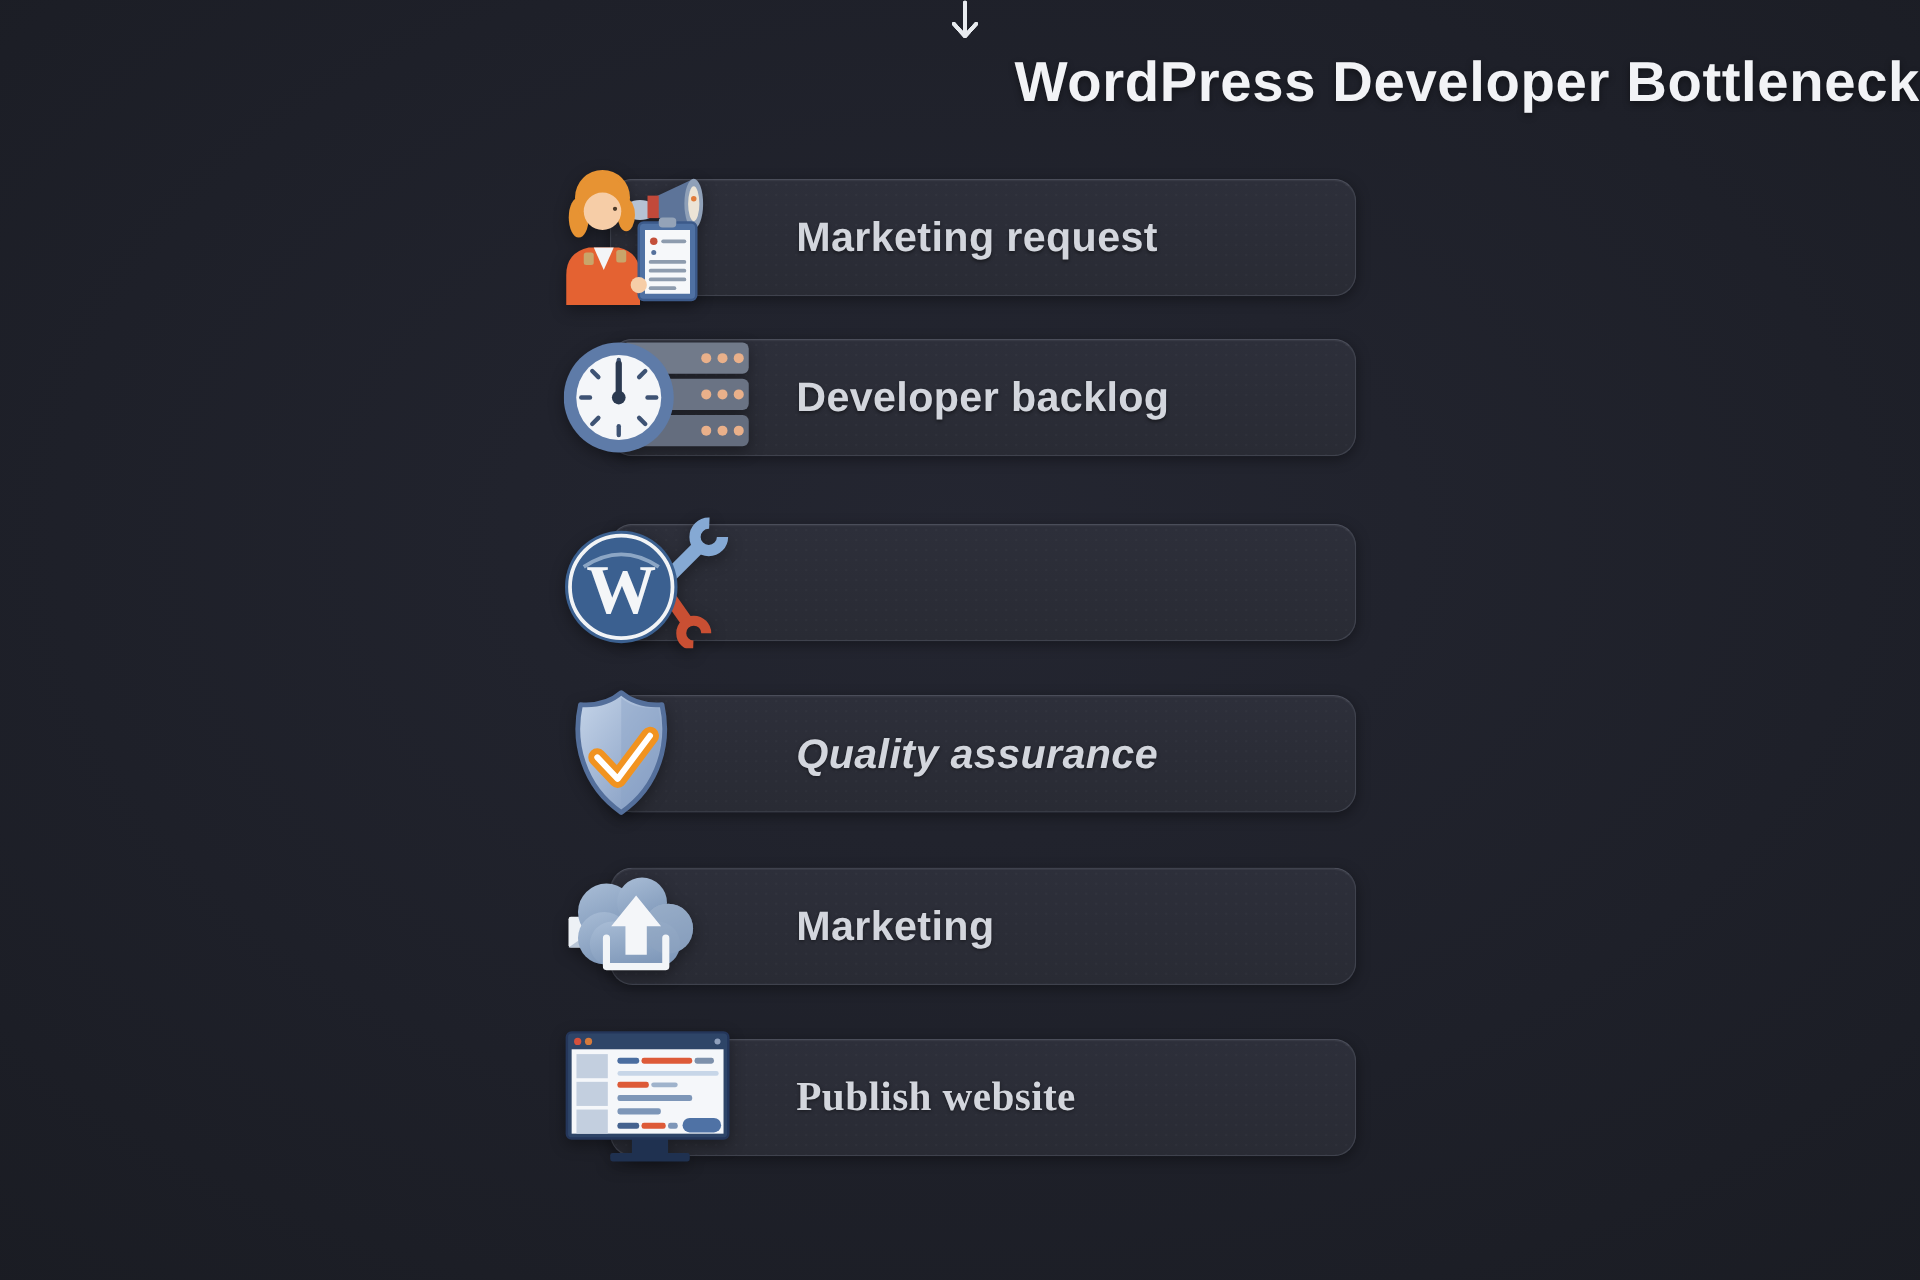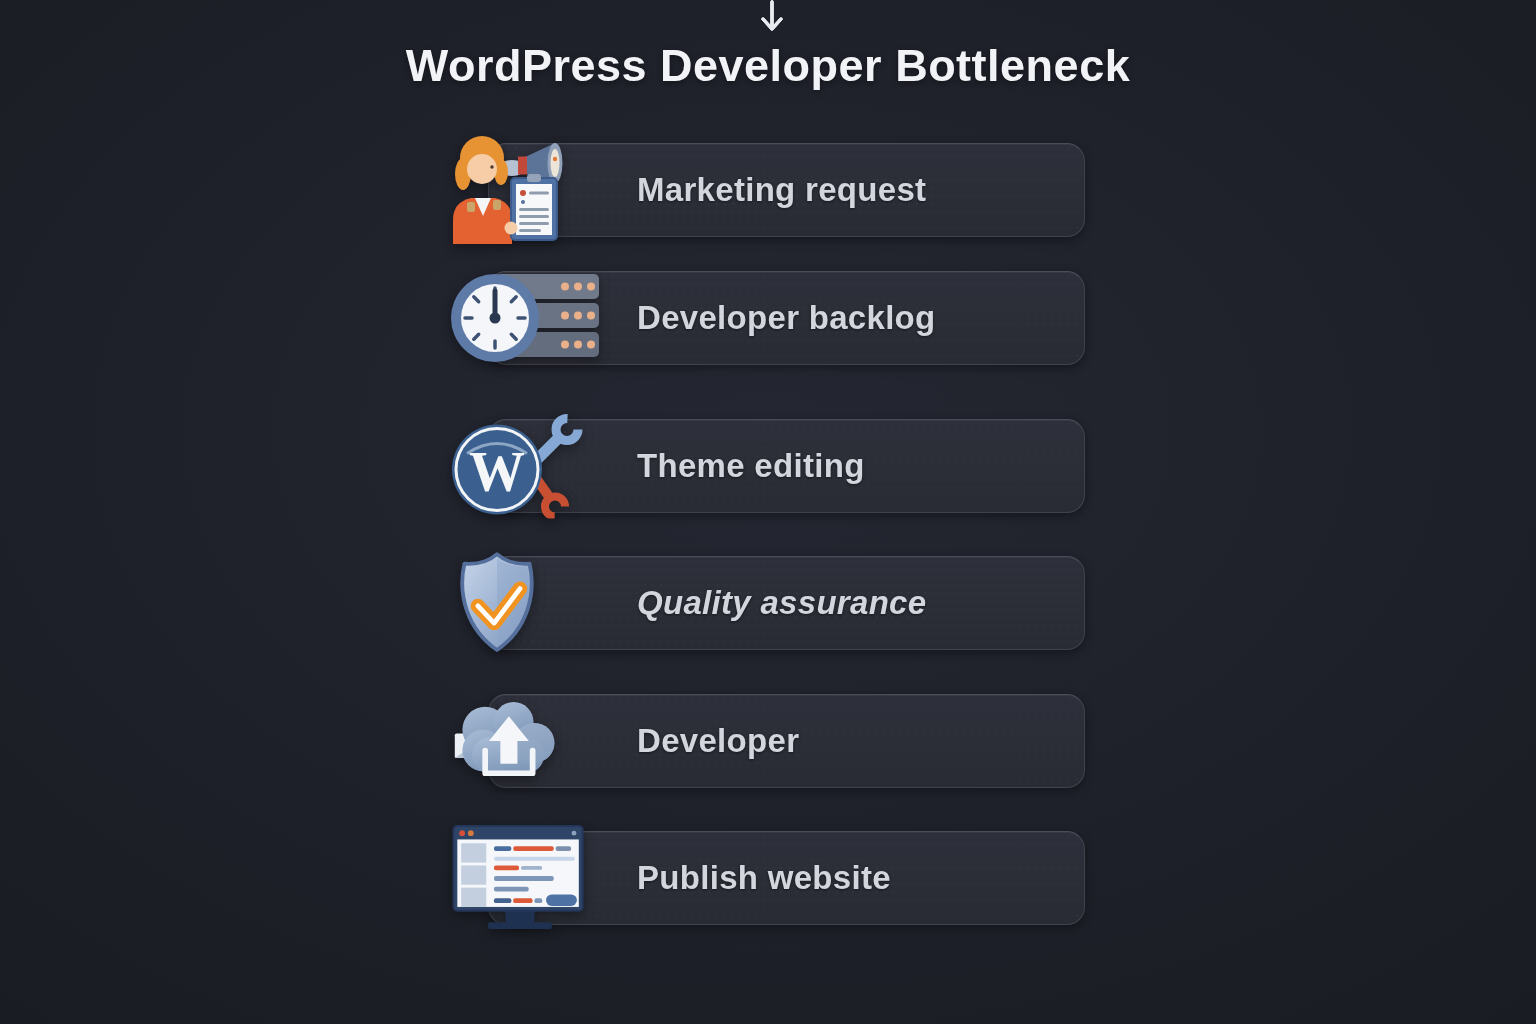--- a/index.html
+++ b/index.html
@@ -9,21 +9,21 @@
     font-family: "Liberation Sans", "DejaVu Sans", sans-serif;
   }
   .screen {
     position: relative;
     width: 1536px; height: 1024px;
     background: radial-gradient(ellipse 1200px 800px at 50% 42%, #242631 0%, #1e2029 60%, #1a1c23 100%);
   }
   .title {
     position: absolute;
     top: 40px; left: 0; width: 100%;
-    text-align: center;
+    text-align: right;
     font-size: 45px;
     font-weight: 700;
     letter-spacing: 0.5px;
     color: #f2f3f6;
     text-shadow: 0 2px 6px rgba(0,0,0,0.4);
   }
   .flow {
     position: absolute;
     left: 488px; top: 0;
     width: 595px; height: 1024px;
@@ -39,21 +39,21 @@
     background-size: 8px 8px, 100% 100%;
     border: 1px solid #3f424d;
     border-top-color: #4a4d59;
     box-shadow: inset 0 1px 0 rgba(255,255,255,0.05), 0 3px 10px rgba(0,0,0,0.35);
   }
   .step:nth-of-type(1) { top: 143px; }
   .step:nth-of-type(2) { top: 271px; }
   .step:nth-of-type(3) { top: 419px; }
   .step:nth-of-type(4) { top: 556px; font-style: italic; }
   .step:nth-of-type(5) { top: 694px; }
-  .step:nth-of-type(6) { top: 831px; }
+  .step:nth-of-type(6) { top: 831px; font-family: Liberation Serif, serif; }
   .step-label {
     position: absolute;
     left: 148px; top: 0;
     height: 92px;
     display: flex; align-items: center;
     font-size: 33px;
     font-weight: 700;
     letter-spacing: 0.3px;
     color: #d3d6dd;
     text-shadow: 0 1px 3px rgba(0,0,0,0.45);
@@ -175,21 +175,20 @@
           <line x1="72" y1="46" x2="100" y2="86" stroke="#c94f33" stroke-width="10"></line>
           <rect x="70" y="40" width="10" height="14" fill="#b03e2a" transform="rotate(35 75 47)"></rect>
           <circle cx="104" cy="93" r="10" fill="none" stroke="#c94f33" stroke-width="8" stroke-dasharray="47 16" stroke-dashoffset="47"></circle>
 
           <circle cx="46" cy="56" r="45" fill="#3b6090"></circle>
           <circle cx="46" cy="56" r="41" fill="none" stroke="#f2f4f6" stroke-width="3"></circle>
           <path d="M16 40 Q46 20 76 40" stroke="#cfe0f0" stroke-width="3" fill="none" opacity="0.55"></path>
           <text class="wp-w" x="46" y="77" font-size="56" fill="#f4f6f8" text-anchor="middle">W</text>
         </svg>
       </span>
-      <span class="step-label">Theme editing</span>
     </div>
 
     <div class="step">
       <span class="step-icon">
         <svg width="92" height="106" viewBox="0 0 96 110">
           <defs>
             <linearGradient id="sg" x1="0" y1="0" x2="1" y2="1">
               <stop offset="0" stop-color="#c6d5e9"></stop>
               <stop offset="1" stop-color="#7b95bd"></stop>
             </linearGradient>
@@ -219,21 +218,21 @@
             <circle cx="66" cy="26" r="21"></circle>
             <circle cx="88" cy="48" r="21"></circle>
             <circle cx="34" cy="56" r="22"></circle>
             <rect x="22" y="42" width="76" height="38" rx="19"></rect>
           </g>
           <circle cx="88" cy="48" r="21" fill="#8ea3c0" opacity="0.6"></circle>
           <path d="M36 56 L36 80 L86 80 L86 56" stroke="#f2f5f8" stroke-width="6" fill="none" stroke-linecap="round" stroke-linejoin="round"></path>
           <polygon points="61,20 82,46 70,46 70,70 52,70 52,46 40,46" fill="#f4f6f9"></polygon>
         </svg>
       </span>
-      <span class="step-label">Developer</span>
+      <span class="step-label">Marketing</span>
     </div>
 
     <div class="step">
       <span class="step-icon">
         <svg width="138" height="108" viewBox="0 0 142 112">
           <rect x="56" y="88" width="30" height="16" fill="#1f3150"></rect>
           <rect x="38" y="102" width="66" height="7" rx="2" fill="#1f3150"></rect>
           <rect x="2" y="2" width="134" height="88" rx="4" fill="#2e4568" stroke="#24365a" stroke-width="2"></rect>
           <circle cx="11" cy="9.5" r="3" fill="#d5503c"></circle>
           <circle cx="20" cy="9.5" r="3" fill="#d57a3c"></circle>

